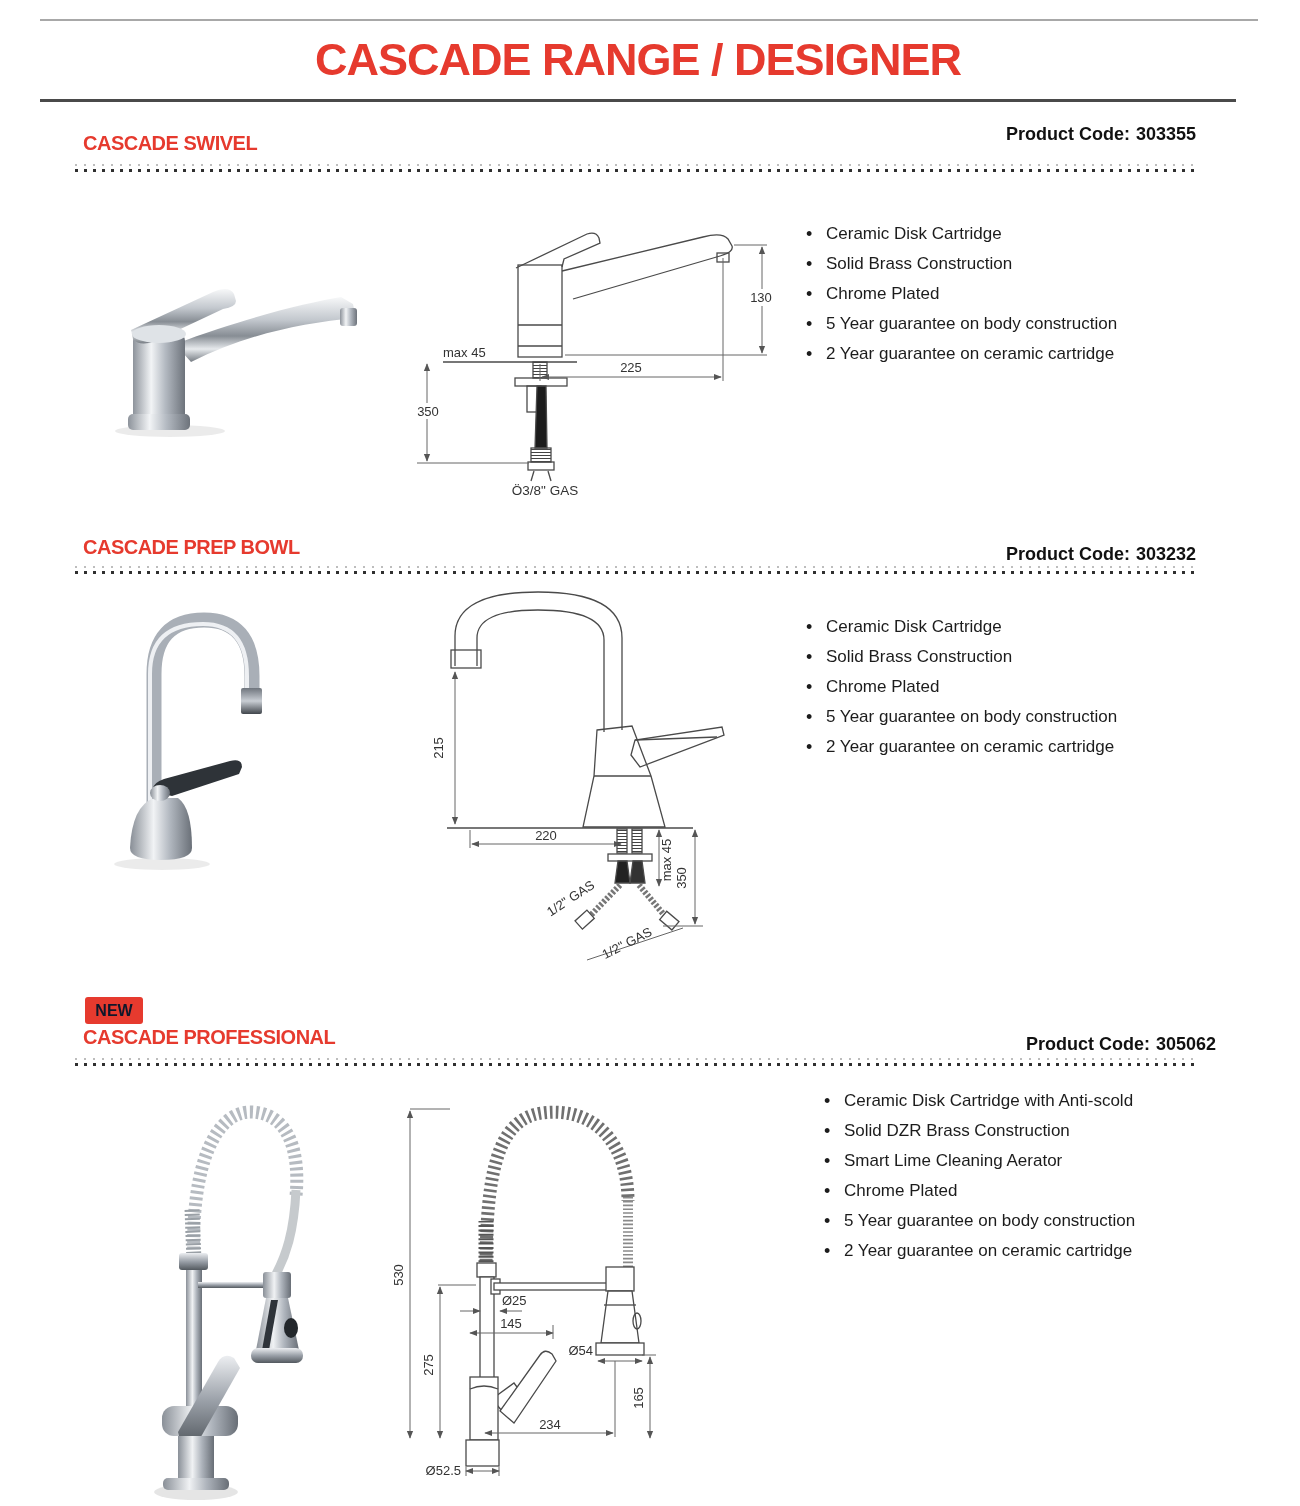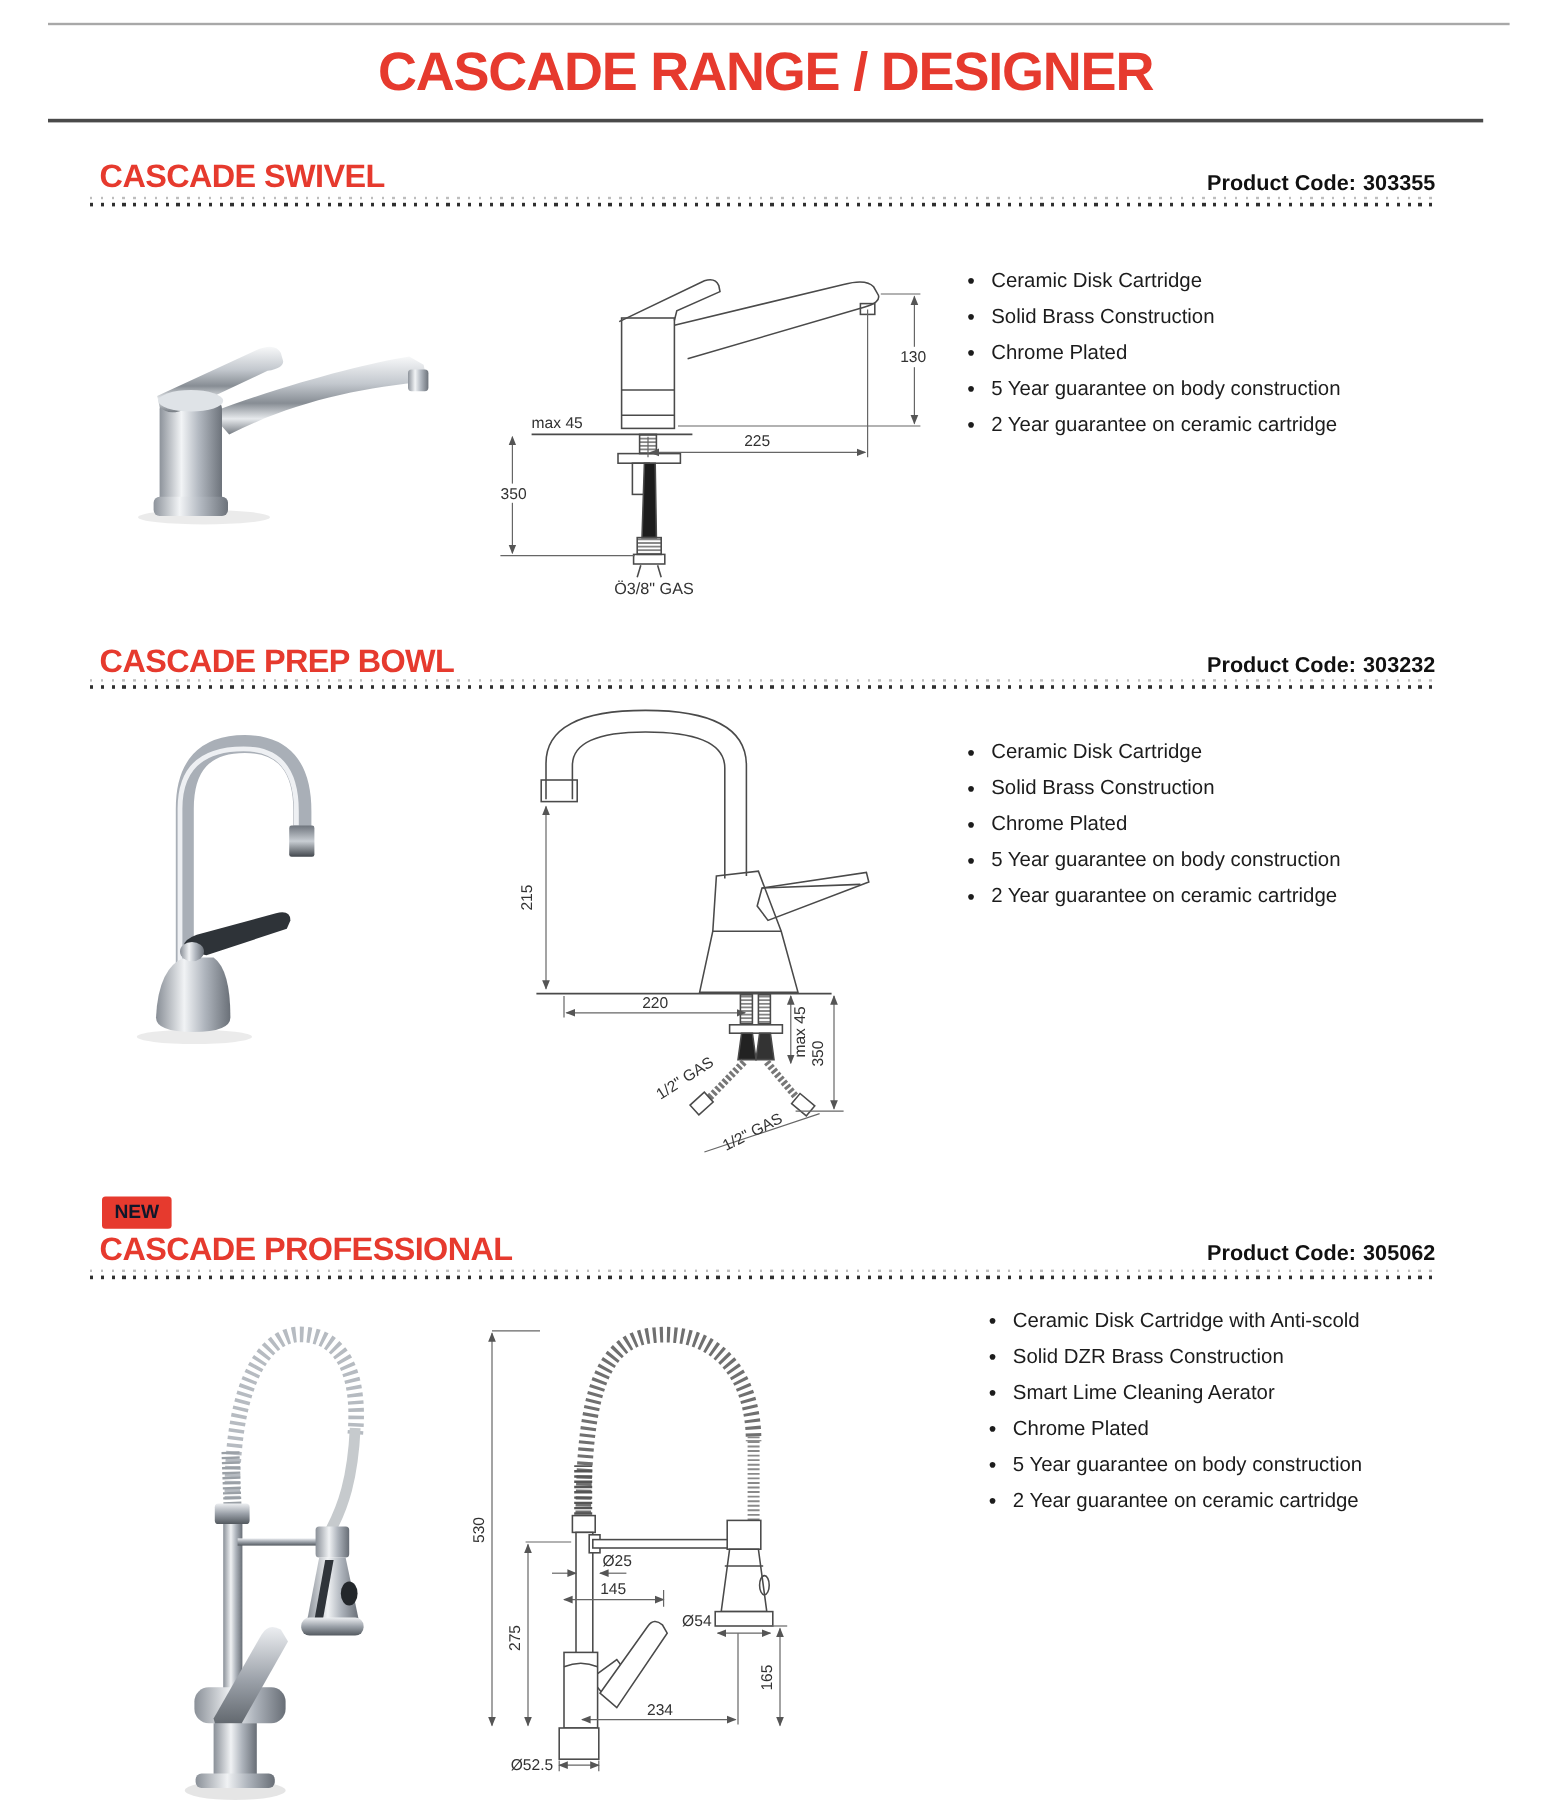--- a/index.html
+++ b/index.html
@@ -5,21 +5,21 @@
   html,body{margin:0;padding:0;background:#fff;}
   body{width:1300px;height:1506px;position:relative;overflow:hidden;
        font-family:"Liberation Sans", sans-serif;color:#1a1a1a;}
   .abs{position:absolute;}
   
   .rule-top{left:40px;top:19px;width:1218px;height:2px;background:#a8a8a8;}
   .page-title{left:40px;top:34px;width:1196px;text-align:center;
       font-size:45px;font-weight:bold;color:#e63a2e;letter-spacing:-1px;white-space:nowrap;}
   .rule-dark{left:40px;top:99px;width:1196px;height:3px;background:#4a4a4a;}
   
-  .sec-title{font-size:27px;font-weight:bold;color:#e63a2e;letter-spacing:-0.5px;white-space:nowrap;}
+  .sec-title{font-size:20px;font-weight:bold;color:#e63a2e;letter-spacing:-0.5px;white-space:nowrap;}
   .sec-code{width:396px;text-align:right;font-size:18px;font-weight:bold;color:#111;white-space:nowrap;}
   .sec-code .lbl{margin-right:6px;}
   .dots{left:75px;width:1122px;height:8px;}
   .dots .row1{position:absolute;left:0;top:0;width:100%;height:2px;
       background:repeating-linear-gradient(to right,#bdbdbd 0 2px,transparent 2px 9px);}
   .dots .row2{position:absolute;left:0;top:5px;width:100%;height:3px;
       background:repeating-linear-gradient(to right,#2f2f2f 0 2.6px,transparent 2.6px 9px);}
   
   ul.features{list-style:none;margin:0;padding:0;}
   ul.features li{position:relative;height:30px;line-height:30px;font-size:17px;
@@ -32,21 +32,21 @@
   svg text{font-family:"Liberation Sans", sans-serif;font-size:13px;fill:#333;}
 </style>
 </head>
 <body>
 
 <div class="abs rule-top"></div>
 <div class="abs page-title">CASCADE RANGE / DESIGNER</div>
 <div class="abs rule-dark"></div>
 
 <div class="abs sec-title" style="left:83px;top:132px">CASCADE SWIVEL</div>
-<div class="abs sec-code" style="left:800px;top:142px">
+<div class="abs sec-code" style="left:800px;top:124px">
   <span class="lbl">Product Code:</span><span>303355</span>
 </div>
 <div class="abs dots" style="top:164px">
     <span class="row1"></span>
     <span class="row2"></span>
   </div>
 
 <svg style="left:95px;top:248px" width="305" height="190" viewBox="0 0 305 190">
   <defs>
     <linearGradient id="c1v" x1="0" y1="0" x2="0" y2="1">
@@ -205,21 +205,21 @@
 <ul class="features abs" style="left:806px;top:612px">
   <li><span>Ceramic Disk Cartridge</span></li>
   <li><span>Solid Brass Construction</span></li>
   <li><span>Chrome Plated</span></li>
   <li><span>5 Year guarantee on body construction</span></li>
   <li><span>2 Year guarantee on ceramic cartridge</span></li>
 </ul>
 
 <div class="abs badge">NEW</div>
 <div class="abs sec-title" style="left:83px;top:1026px">CASCADE PROFESSIONAL</div>
-<div class="abs sec-code" style="left:800px;top:1034px">
+<div class="abs sec-code" style="left:820px;top:1034px">
   <span class="lbl">Product Code:</span><span>305062</span>
 </div>
 <div class="abs dots" style="top:1058px">
     <span class="row1"></span>
     <span class="row2"></span>
   </div>
 
 <svg style="left:78px;top:1090px" width="300" height="412" viewBox="0 0 300 412">
   <defs>
     <linearGradient id="c3h" x1="0" y1="0" x2="1" y2="0">

